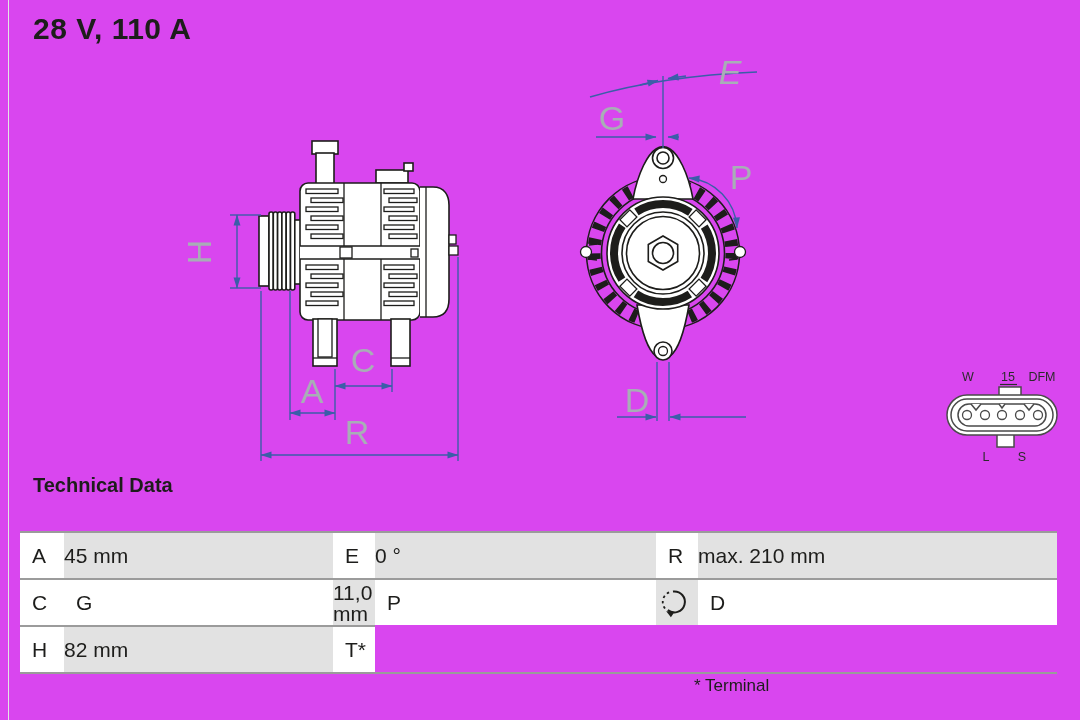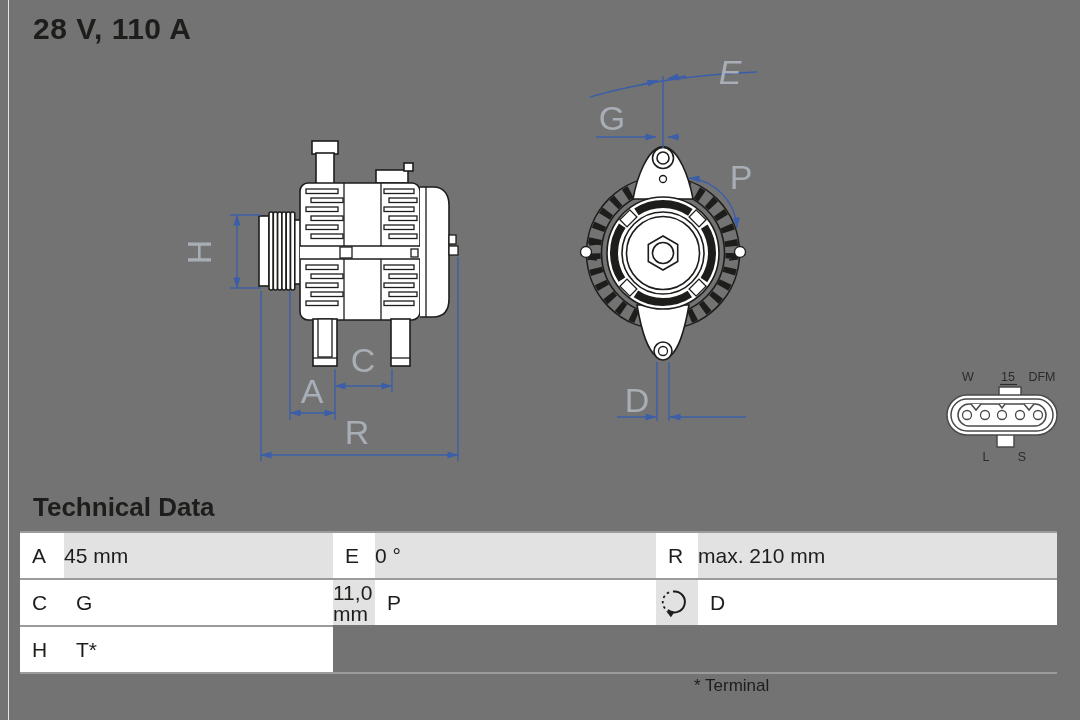--- a/index.html
+++ b/index.html
@@ -1,21 +1,21 @@
 <!DOCTYPE html>
 <html><head>
 <meta charset="utf-8">
 <style>
   html,body{margin:0;padding:0;background:#fff;}
-  .page{position:relative;width:1080px;height:720px;background:#737373;overflow:hidden;
+  .page{position:relative;width:1080px;height:720px;background:#d946ef;overflow:hidden;
         font-family:"Liberation Sans",sans-serif;color:#1d1d1b;}
   .edge-line{position:absolute;left:8px;top:0;bottom:0;width:1px;background:#e4e4e4;}
   .page-title{position:absolute;left:33px;top:12px;font-size:30px;font-weight:600;letter-spacing:.5px;}
   .drawing{position:absolute;left:0;top:0;}
-  .tech-heading{position:absolute;left:33px;top:492px;font-size:26px;font-weight:700;}
+  .tech-heading{position:absolute;left:33px;top:474px;font-size:20px;font-weight:700;}
   .tech-table{position:absolute;left:20px;top:531px;display:grid;
               grid-template-columns:44px 269px 42px 281px 42px 359px;
               border-bottom:2px solid #9b9b9b;}
   .cell-k,.cell-v{border-top:2px solid #9b9b9b;height:45px;display:flex;align-items:center;
                   font-size:21px;line-height:1;}
   .cell-k{background:#fff;padding-left:12px;}
   .cell-v{background:#e2e2e2;}
   .footnote{position:absolute;left:694px;top:676px;font-size:17px;text-align:center;}
   .rot-icon{display:block;}
   svg text.cad{font-family:"Liberation Sans",sans-serif;font-size:34px;fill:#a8aeb6;}
@@ -248,17 +248,18 @@
       <svg class="rot-icon" width="34" height="33" viewBox="0 0 34 33">
         <path d="M 9.0,22.5 A 10.5,10.5 0 0 1 14.3,5.9" fill="none" stroke="#1d1d1b" stroke-width="1.8" stroke-dasharray="2.5 3"></path>
         <path d="M 17,5.5 A 10.5,10.5 0 1 1 11.8,24.1" fill="none" stroke="#1d1d1b" stroke-width="2"></path>
         <polygon points="10.2,25.3 18.6,25.7 14.9,31.2" fill="#1d1d1b"></polygon>
       </svg>
       <span></span>
     </div>
 
     <div class="cell-k">D</div>
     <div class="cell-k">H</div>
+    <div class="cell-v">82 mm</div>
     <div class="cell-k">T*</div>
   </div>
 
   <div class="footnote">* Terminal</div>
 </div>
 
 </body></html>

